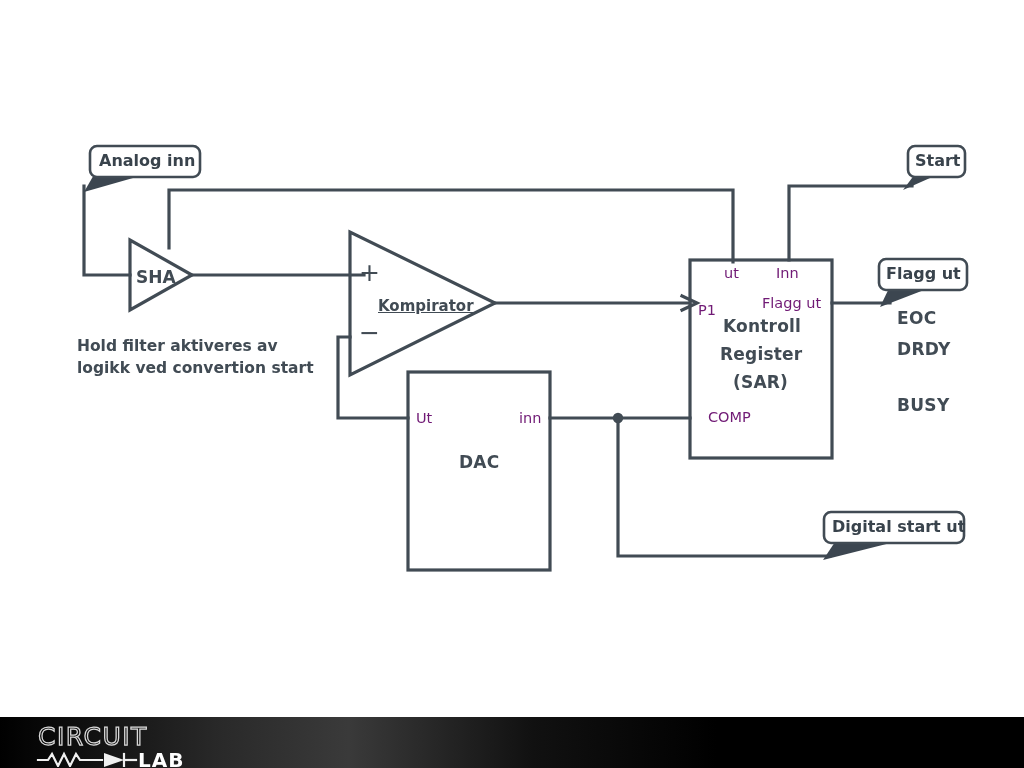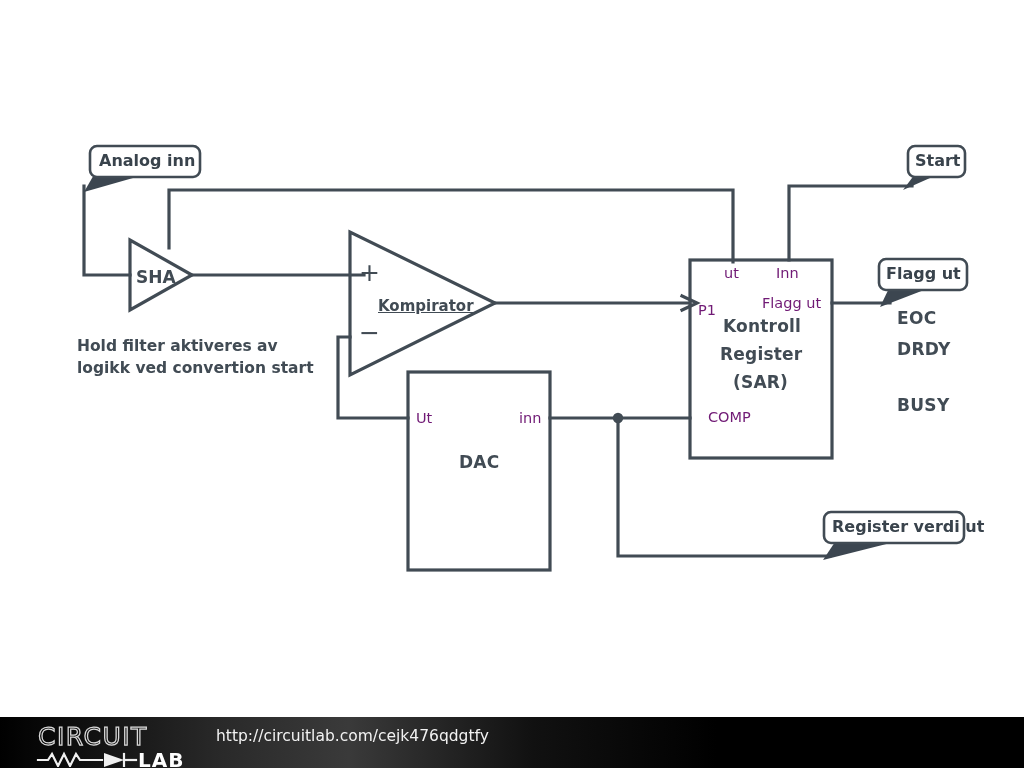--- a/index.html
+++ b/index.html
@@ -138,21 +138,21 @@
 
     <g>
       <path d="M 841 533 L 930 533 L 823 560 Z" fill="#3c4650" stroke="none"></path>
       <rect x="824" y="512" width="140" height="31" rx="7" ry="7" fill="#ffffff" stroke="#414b54" stroke-width="2.6"></rect>
     </g>
   </svg>
 
   <div class="lbl calloutTxt" style="left:99px; top:152px;">Analog inn</div>
   <div class="lbl calloutTxt" style="left:915px; top:152px;">Start</div>
   <div class="lbl calloutTxt" style="left:886px; top:265px;">Flagg ut</div>
-  <div class="lbl calloutTxt" style="left:832px; top:518px;">Register verdi ut</div>
+  <div class="lbl calloutTxt" style="left:832px; top:518px;">Digital start ut</div>
 
   <div class="lbl sha-name" style="left:136px; top:267px;text-align:center;">SHA</div>
 
   <div class="lbl sign" style="left:359px; top:258px;">+</div>
   <div class="lbl sign" style="left:359px; top:318px;">−</div>
   <div class="lbl comp-name" style="left:378px; top:298px;">Kompirator</div>
 
   <div class="lbl pin" style="left:416px; top:410px;">Ut</div>
   <div class="lbl pin" style="left:519px; top:410px;">inn</div>
   <div class="lbl blockname" style="left:459px; top:452px;">DAC</div>
@@ -182,16 +182,15 @@
     <g stroke="#f0f0f0" stroke-width="2.2" fill="none" stroke-linecap="square">
       <path d="M 2 37 L 12 37 L 16 31 L 22 43 L 28 31 L 34 43 L 40 31 L 44 37 L 66 37"></path>
       <path d="M 88 31 L 88 43"></path>
       <path d="M 88 37 L 100 37"></path>
     </g>
     <polygon points="68,30 88,37 68,44" fill="#f0f0f0" stroke="none"></polygon>
     <text x="102" y="44" font-family="DejaVu Sans, sans-serif" font-size="20" font-weight="bold" letter-spacing="1" fill="#ffffff">LAB</text>
   </svg>
 
   <div id="footer-text">
-    <div id="footer-line2">http://circuitlab.com/cejk476qdgtfy</div>
   </div>
 
 </div>
 
 </body></html>

